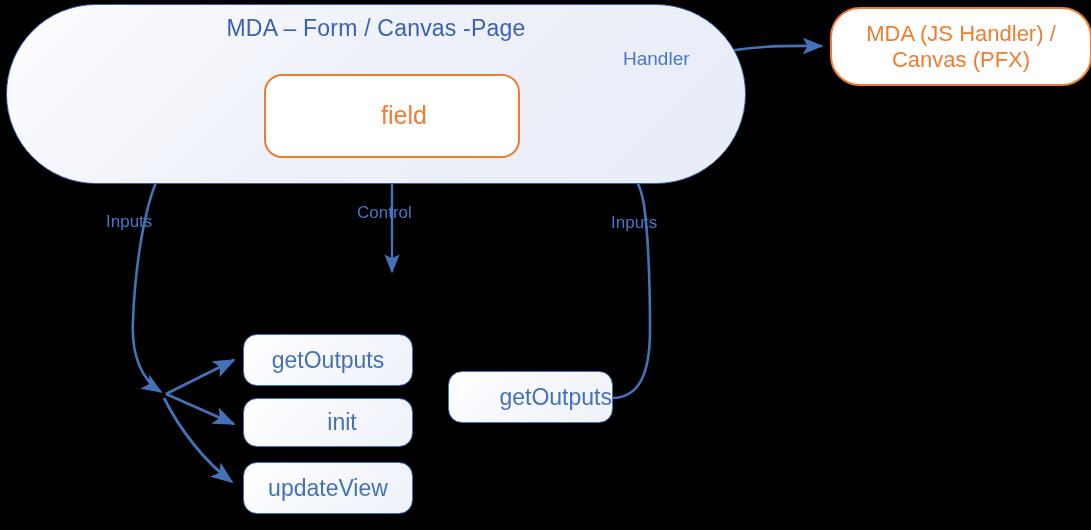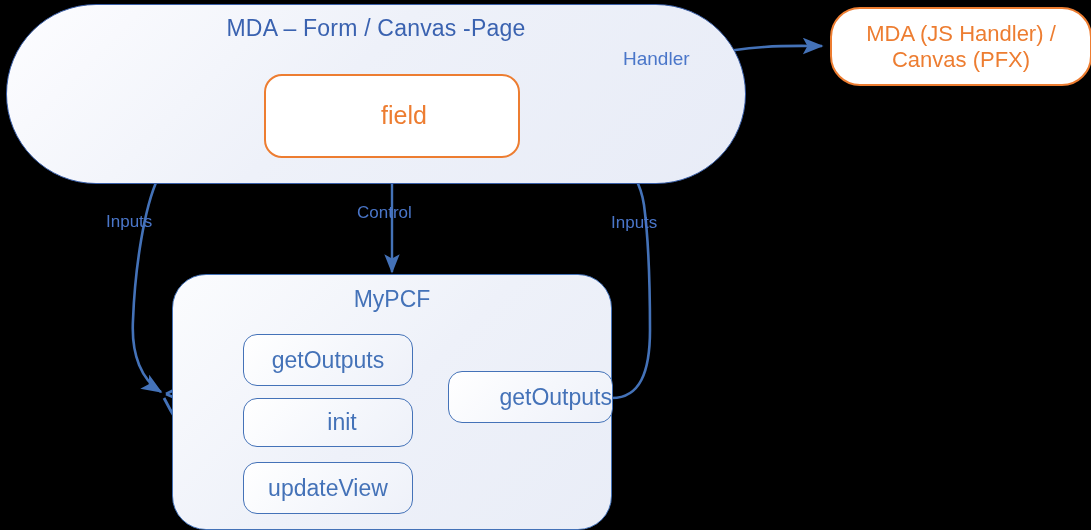--- a/index.html
+++ b/index.html
@@ -178,23 +178,20 @@
 
   <div class="box" id="field-box">
     <span>field</span>
   </div>
 
   <div class="box" id="handler-box">
     <span class="ln">MDA (JS Handler) /</span>
     <span class="ln">Canvas (PFX)</span>
   </div>
 
-  <div class="box" id="mypcf-box">
-    <div id="mypcf-title">MyPCF</div>
-  </div>
 
   <div class="method" id="m-constructor">
     <span>getOutputs</span>
   </div>
   <div class="method" id="m-init">
     <span>init</span>
   </div>
   <div class="method" id="m-updateview">
     <span>updateView</span>
   </div>

